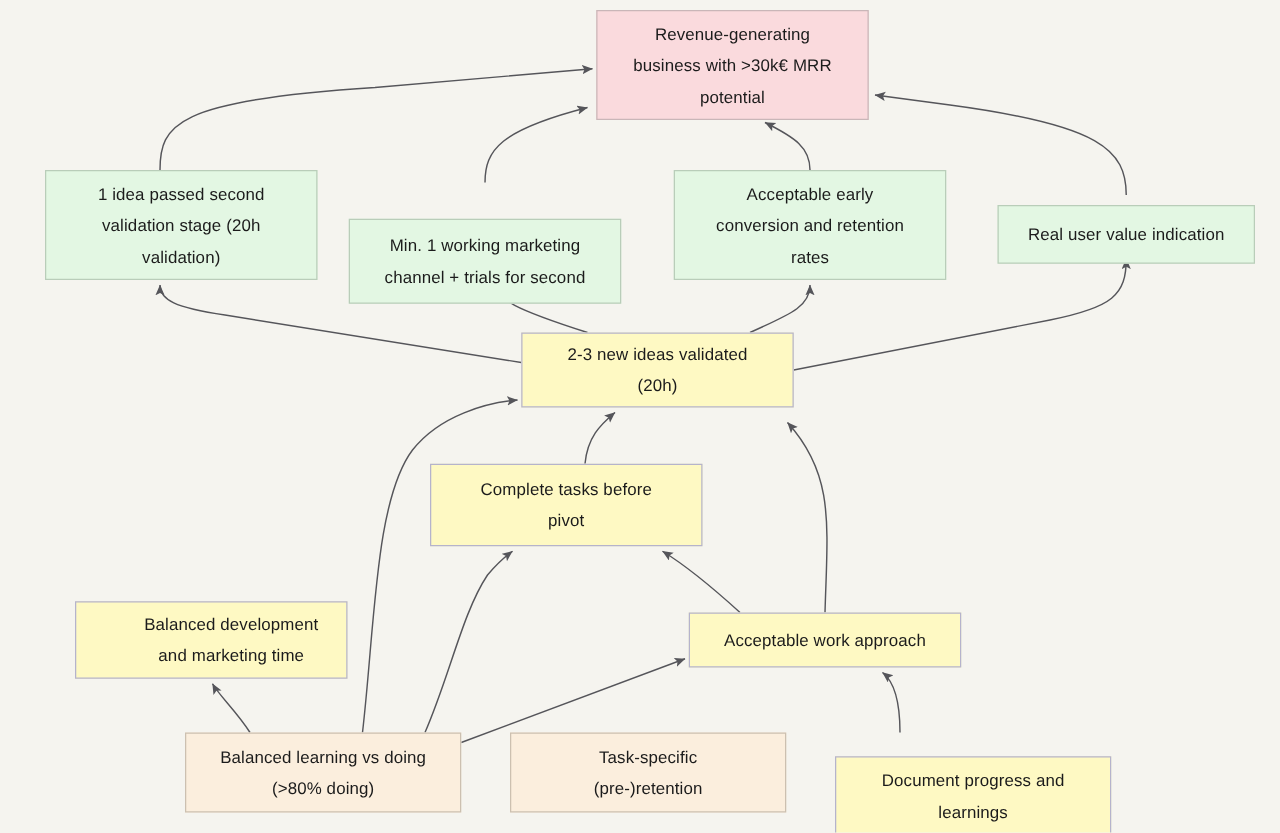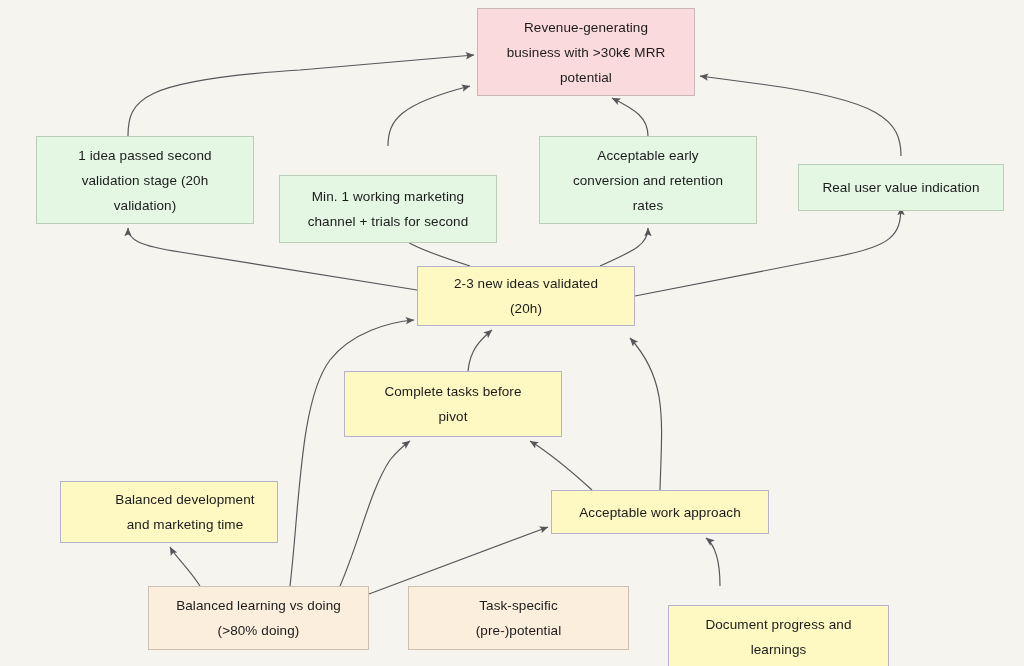--- a/index.html
+++ b/index.html
@@ -78,17 +78,17 @@
       <div class="node purple" style="left: 417px; top: 266px; width: 218px; height: 60px;"><span class="node-label">2-3 new ideas validated
 (20h)</span></div>
       <div class="node purple" style="left: 344px; top: 371px; width: 218px; height: 66px;"><span class="node-label">Complete tasks before
 pivot</span></div>
       <div class="node purple" style="left: 60px; top: 481px; width: 218px; height: 62px; padding-left: 40px;"><span class="node-label">Balanced development
 and marketing time</span></div>
       <div class="node purple" style="left: 551px; top: 490px; width: 218px; height: 44px;"><span class="node-label">Acceptable work approach</span></div>
       <div class="node peach" style="left: 148px; top: 586px; width: 221px; height: 64px;"><span class="node-label">Balanced learning vs doing
 (&gt;80% doing)</span></div>
       <div class="node peach" style="left: 408px; top: 586px; width: 221px; height: 64px;"><span class="node-label">Task-specific
-(pre-)potential</span></div>
+(pre-)retention</span></div>
       <div class="node purple" style="left: 668px; top: 586px; width: 221px; height: 64px; margin-top: 19px;"><span class="node-label">Document progress and
 learnings</span></div>
     </div>
 </div>
 
 </body></html>

